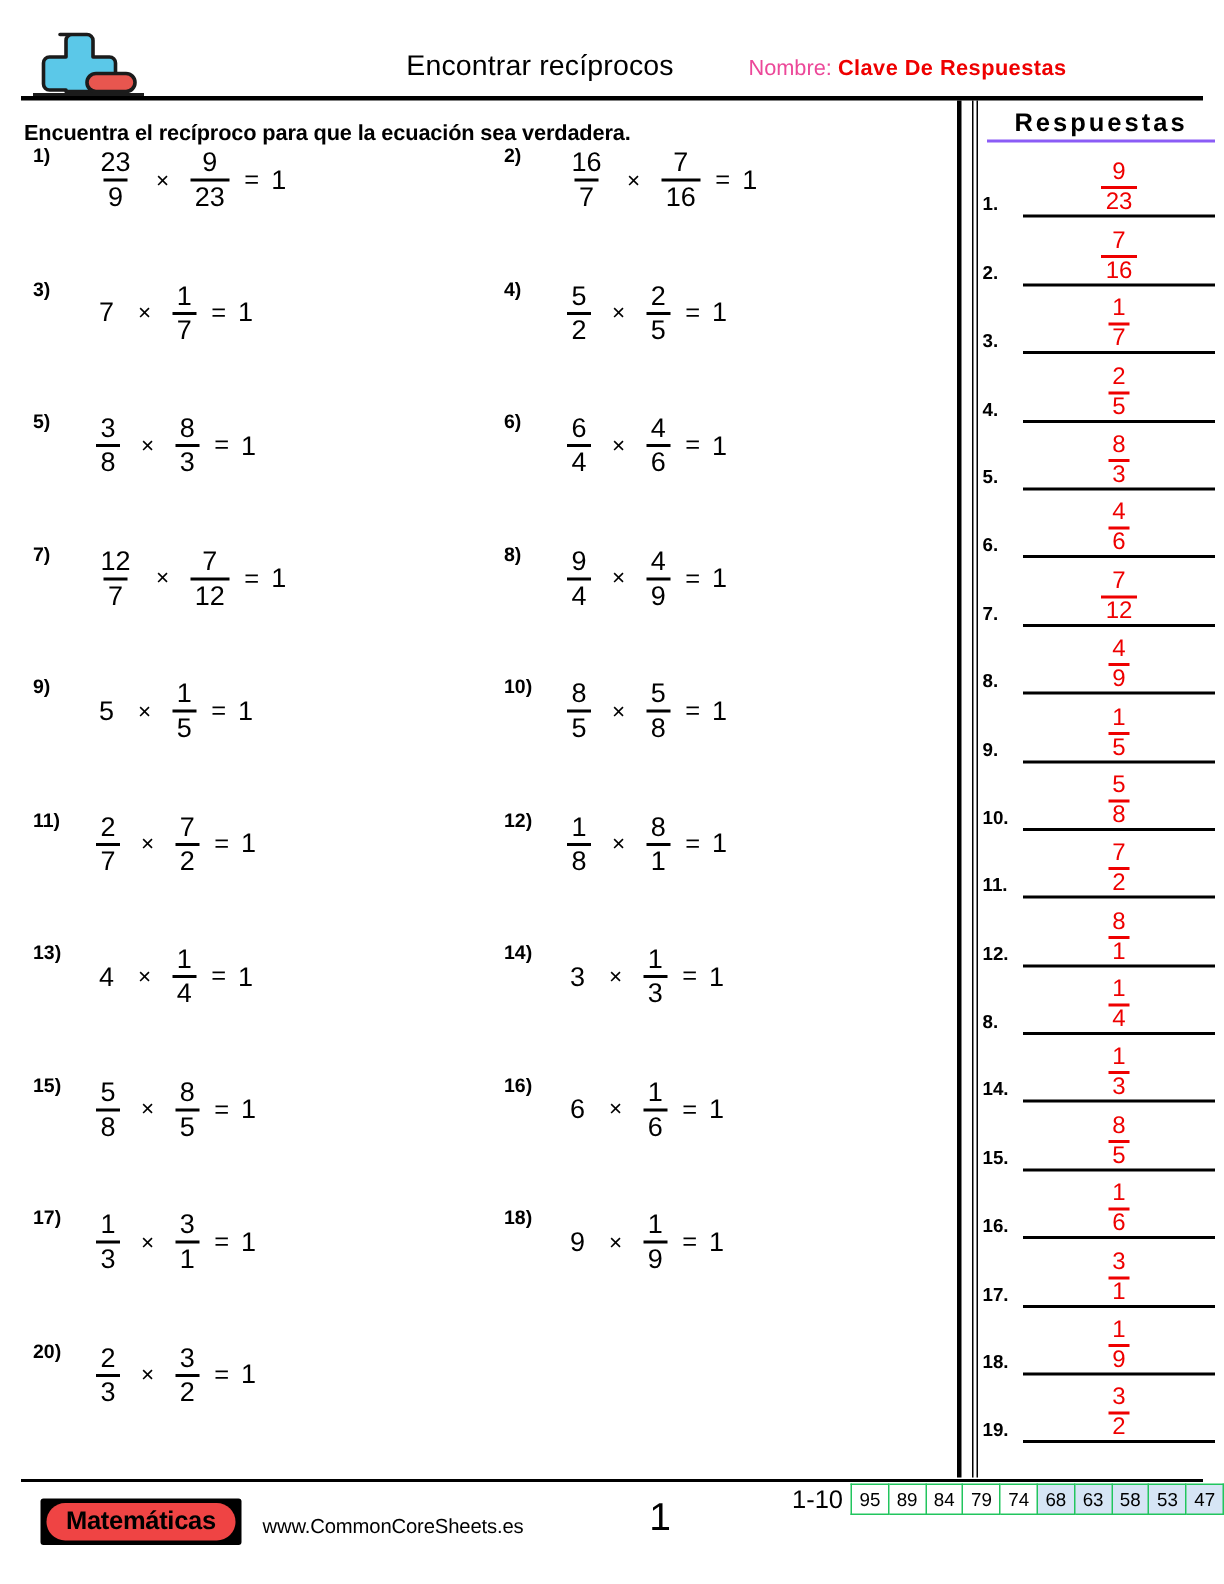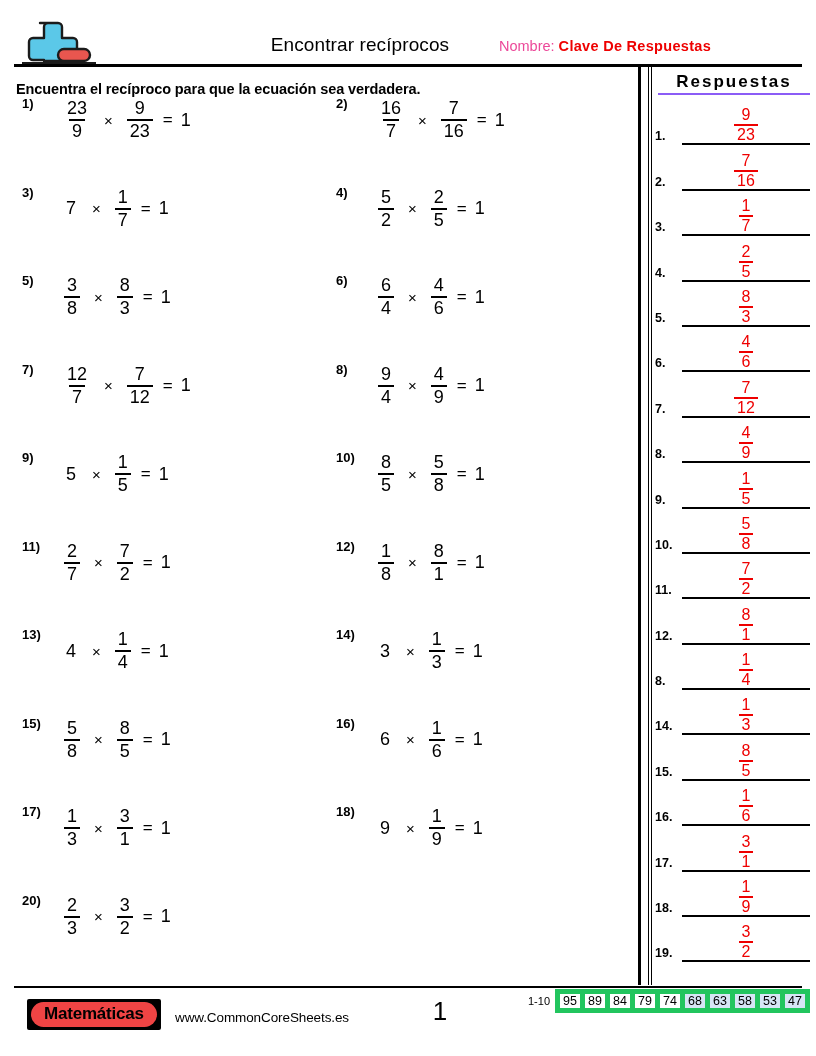--- a/index.html
+++ b/index.html
@@ -138,24 +138,24 @@
   }
 
   
   #score-table {
     position: absolute; left: 528px; top: 989px;
     font-size: 12.5px;
   }
   #score-table table { border-collapse: collapse; }
   #score-table td.rowlabel {
     border: none; padding: 0 5px 0 0; text-align: right;
-    font-size: 11px; white-space: nowrap;
+    font-size: 17px; white-space: nowrap;
   }
   #score-table td.cell {
-    border: 5px solid #22c55e;
+    border: 1px solid #22c55e;
     width: 25px; height: 16px;
     text-align: center; vertical-align: middle;
     font-size: 12.5px; padding: 0;
     background: #ffffff;
   }
   #score-table td.cell.hl { background: #d6e5f5; }
   #score-table td.cell.blank { border: 1px solid #555; background: #ffffff; }
 </style>
 </head>
 <body>

